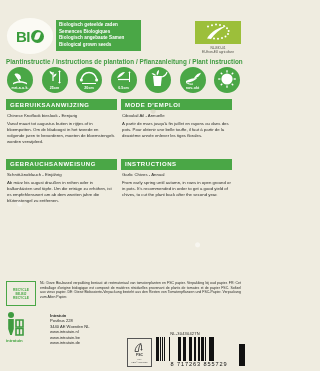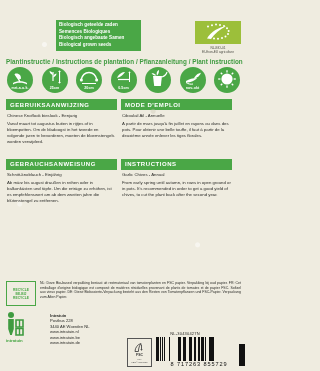--- a/index.html
+++ b/index.html
@@ -151,20 +151,26 @@
     position:absolute;right:2px;bottom:5px;width:6px;height:22px;background:#111;
   }
 </style>
 </head>
 <body>
 
 <div class="paper-noise"></div>
 
 <div class="top-band">
 
+  <div class="bio-badge">
+    <span class="bio-word">
+      <span>BI</span>
+      <span class="bio-leaf"></span>
+    </span>
+  </div>
 
   <div class="bio-text-box">
     <div>Biologisch geteelde zaden</div>
     <div>Semences Biologiques</div>
     <div>Biologisch angebaute Samen</div>
     <div>Biological grown seeds</div>
   </div>
 
   <div class="eu-organic">
     <div class="eu-flag">

